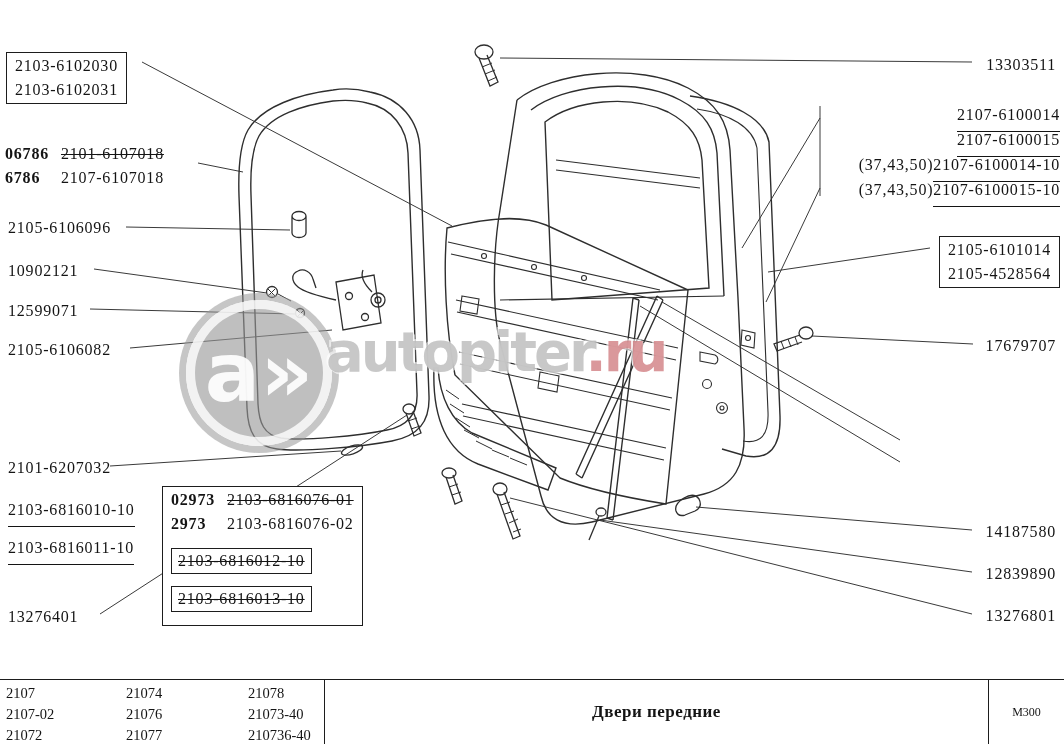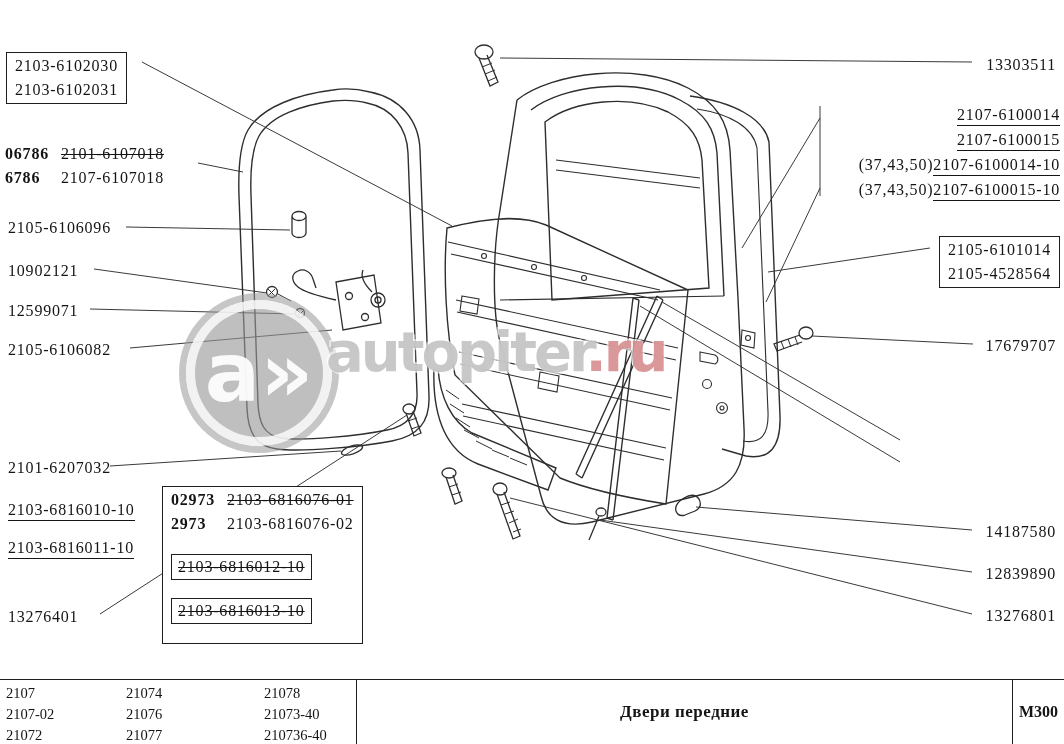--- a/index.html
+++ b/index.html
@@ -16,34 +16,34 @@
   .wm-text{position:absolute;left:326px;top:324px;z-index:2;font-family:"DejaVu Sans",sans-serif;
            font-weight:bold;font-size:56px;line-height:1;letter-spacing:-3px;
            color:rgba(160,160,160,.58);
            text-shadow:2px 2px 0 rgba(255,255,255,.55),-2px -2px 0 rgba(255,255,255,.55),0 0 2px rgba(255,255,255,.8);}
   .wm-tld{color:rgba(195,88,94,.62);}
 
   
   .lbl{position:absolute;z-index:3;font-size:16px;line-height:24px;letter-spacing:.8px;white-space:nowrap;}
   .bx{border:1.4px solid #1d1d1d;background:#fff;padding:1px 8px;}
   .strike{text-decoration:line-through;}
-  .uline{border-bottom:1.4px solid #141414;padding-bottom:2px;}
+  .uline{border-bottom:1.4px solid #141414;padding-bottom:8px;}
   .pfx{display:inline-block;min-width:56px;font-weight:bold;}
   .right-grp{text-align:right;line-height:25px;}
-  .inner-bx{display:table;border:1.3px solid #1d1d1d;padding:0 6px;margin:18px 0;text-decoration:line-through;}
+  .inner-bx{display:table;border:1.3px solid #1d1d1d;padding:0 6px;margin:12px 0;text-decoration:line-through;}
 
   
   .footer{position:absolute;left:0;right:0;bottom:0;height:64px;border-top:1.6px solid #1d1d1d;
           background:#fff;display:flex;z-index:4;}
-  .f-models{width:357px;border-right:1.4px solid #1d1d1d;box-sizing:border-box;display:flex;
+  .f-models{width:325px;border-right:1.4px solid #1d1d1d;box-sizing:border-box;display:flex;
             padding:3px 0 0 6px;font-size:14.5px;line-height:21px;}
-  .f-col1{width:120px;} .f-col2{width:122px;} .f-col3{flex:1;margin-left:16px;}
+  .f-col1{width:120px;} .f-col2{width:122px;} .f-col3{flex:1;}
   .f-title{flex:1;display:flex;align-items:center;justify-content:center;font-weight:bold;font-size:17px;letter-spacing:.5px;}
-  .f-code{width:52px;border-left:1.4px solid #1d1d1d;box-sizing:border-box;display:flex;align-items:center;
-          justify-content:center;font-weight:bold;font-size:16px;}
+  .f-code{width:76px;border-left:1.4px solid #1d1d1d;box-sizing:border-box;display:flex;align-items:center;
+          justify-content:center;font-weight:normal;font-size:12px;}
 </style>
 </head>
 <body>
 
 <div class="page">
 
   <svg width="1064" height="744" viewBox="0 0 1064 744">
     <g stroke="#3a3a3a" stroke-width="1" fill="none">
       <path d="M142,62 L452,226"></path>
       <path d="M198,163 L243,172"></path>

